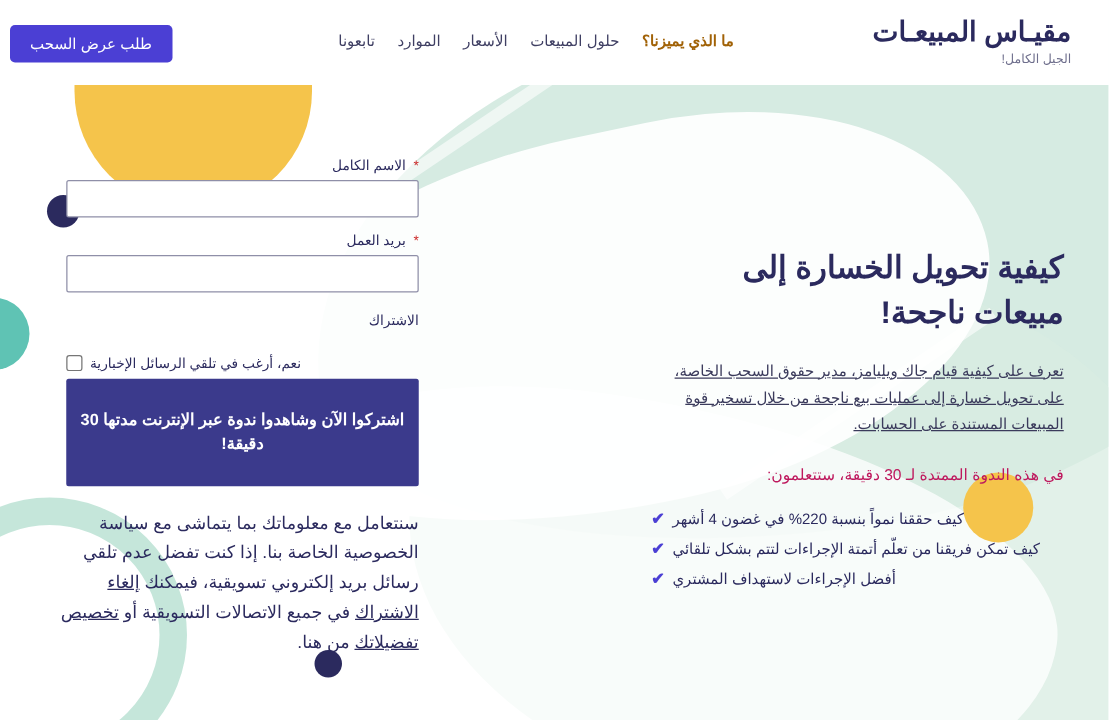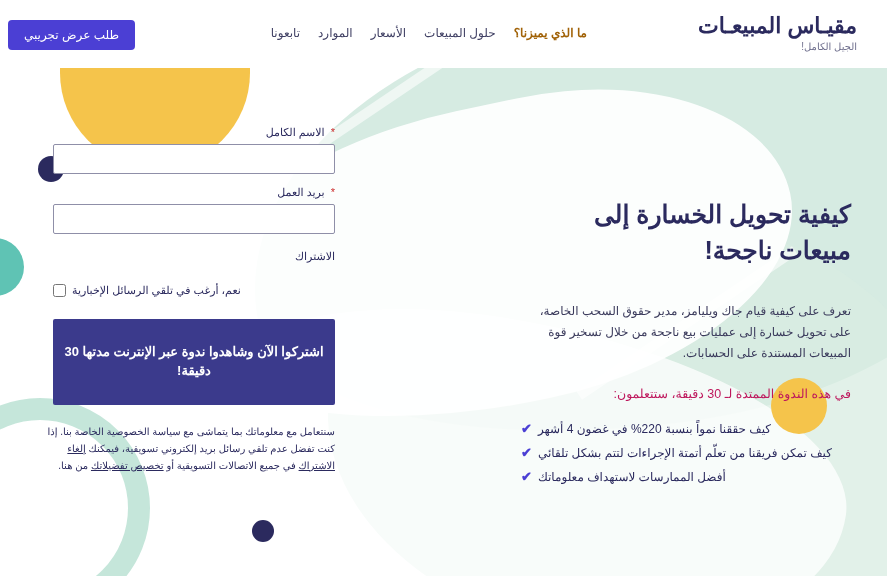--- a/index.html
+++ b/index.html
@@ -175,24 +175,25 @@
     color: #2b2a5e;
   }
   #copy h1 {
     margin: 0;
     font-size: 25px;
     line-height: 1.45;
     font-weight: bold;
     color: #2b2a5e;
   }
   #copy .lede {
-    margin-top: 32px;
+    margin-top: 18px;
     font-size: 12px;
     line-height: 1.75;
     color: #3b3b5c;
+    text-decoration: underline;
   }
   #copy .duration {
     margin-top: 22px;
     font-size: 12.5px;
     color: #be185d;
   }
   #copy .bullets {
     margin-top: 16px;
     list-style: none;
     padding: 0;
@@ -258,42 +259,42 @@
     margin-top: 16px;
     margin-bottom: 21px;
     display: block;
   }
   .checkbox-row {
     display: flex;
     flex-direction: row-reverse;
     align-items: center;
     justify-content: flex-start;
     gap: 6px;
-    margin-bottom: 22px;
+    margin-bottom: 6px;
   }
   .checkbox-row input { margin: 0; width: 13px; height: 13px; }
   .checkbox-row span { font-size: 11px; color: #2b2a5e; }
   #submit-btn {
     width: 282px;
     min-height: 48px;
     background: #3b3a8c;
     color: #ffffff;
     border: none;
     border-radius: 2px;
     font-size: 13px;
     font-weight: bold;
     font-family: "Liberation Sans", sans-serif;
     padding: 24px 10px;
     line-height: 1.45;
     cursor: pointer;
   }
   #legal {
     margin-top: 18px;
     width: 300px;
-    font-size: 10px;
+    font-size: 14px;
     line-height: 1.7;
     color: #2b2a5e;
     text-align: right;
   }
   #legal a {
     color: #2b2a5e;
     text-decoration: underline;
   }
 </style>
 </head>
@@ -324,39 +325,39 @@
     </div>
 
     <div id="nav">
       <div class="nav-item highlight">ما الذي يميزنا؟</div>
       <div class="nav-item">حلول المبيعات</div>
       <div class="nav-item">الأسعار</div>
       <div class="nav-item">الموارد</div>
       <div class="nav-item">تابعونا</div>
     </div>
 
-    <button id="cta-demo">طلب عرض تجريبي</button>
+    <button id="cta-demo">طلب عرض السحب</button>
   </div>
 
   <div id="copy">
     <h1>كيفية تحويل الخسارة إلى مبيعات ناجحة!</h1>
     <div class="lede">تعرف على كيفية قيام جاك ويليامز، مدير حقوق السحب الخاصة، على تحويل خسارة إلى عمليات بيع ناجحة من خلال تسخير قوة المبيعات المستندة على الحسابات.</div>
     <div class="duration">في هذه الندوة الممتدة لـ 30 دقيقة، ستتعلمون:</div>
     <ul class="bullets">
       <li>
         <span class="tick">✔</span>
         <span>كيف حققنا نمواً بنسبة 220% في غضون 4 أشهر</span>
       </li>
       <li>
         <span class="tick">✔</span>
         <span>كيف تمكن فريقنا من تعلّم أتمتة الإجراءات لتتم بشكل تلقائي</span>
       </li>
       <li>
         <span class="tick">✔</span>
-        <span>أفضل الممارسات لاستهداف معلوماتك</span>
+        <span>أفضل الإجراءات لاستهداف المشتري</span>
       </li>
     </ul>
   </div>
 
   <div id="form">
 
     <div class="field">
       <label class="field-label">
         <span class="req">*</span>
         <span>الاسم الكامل</span>

